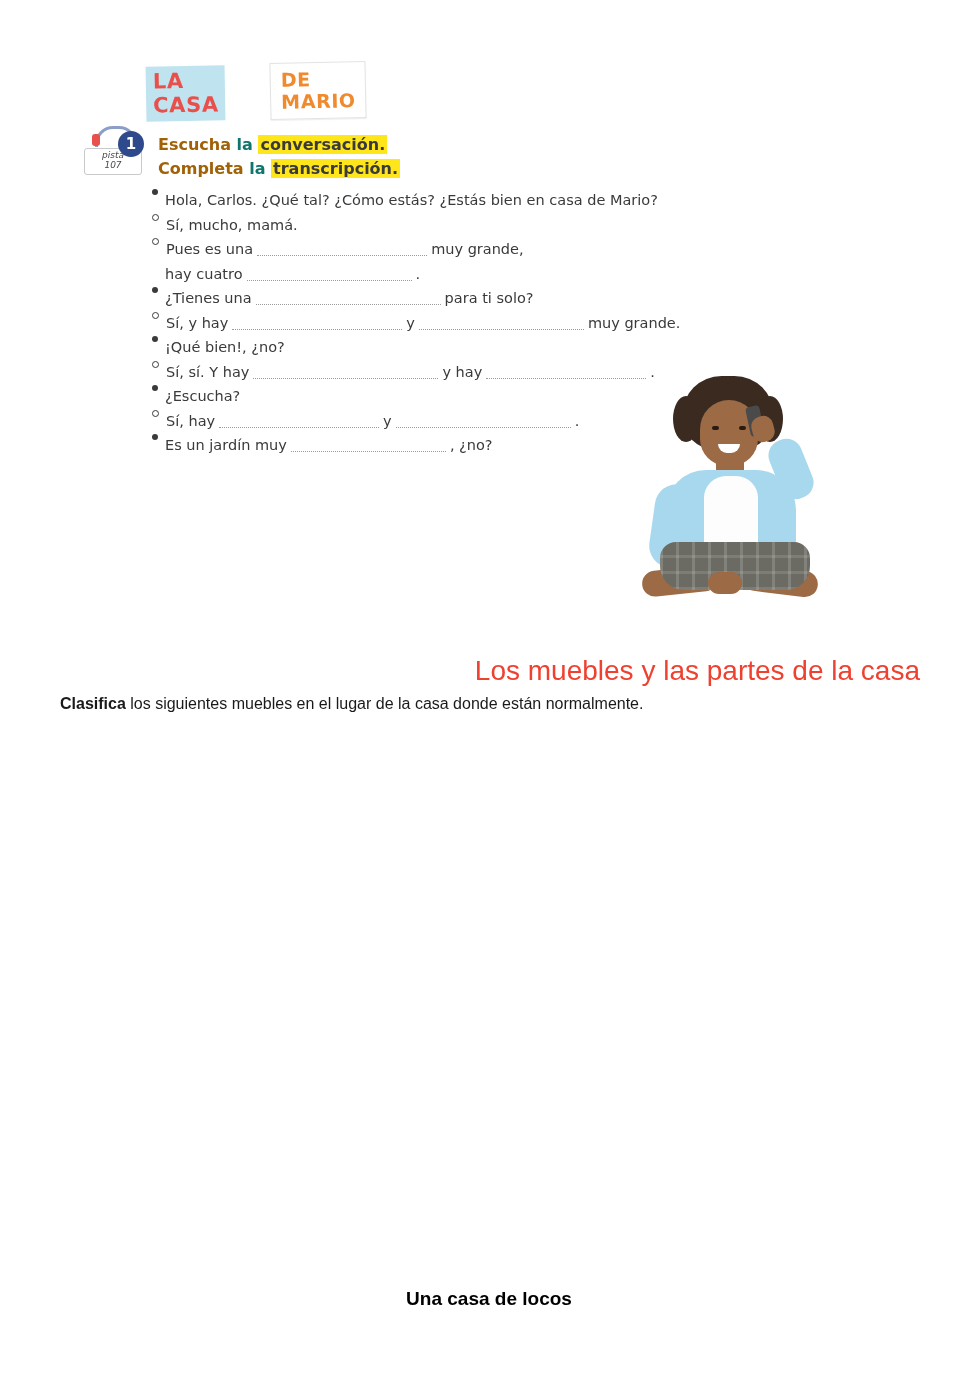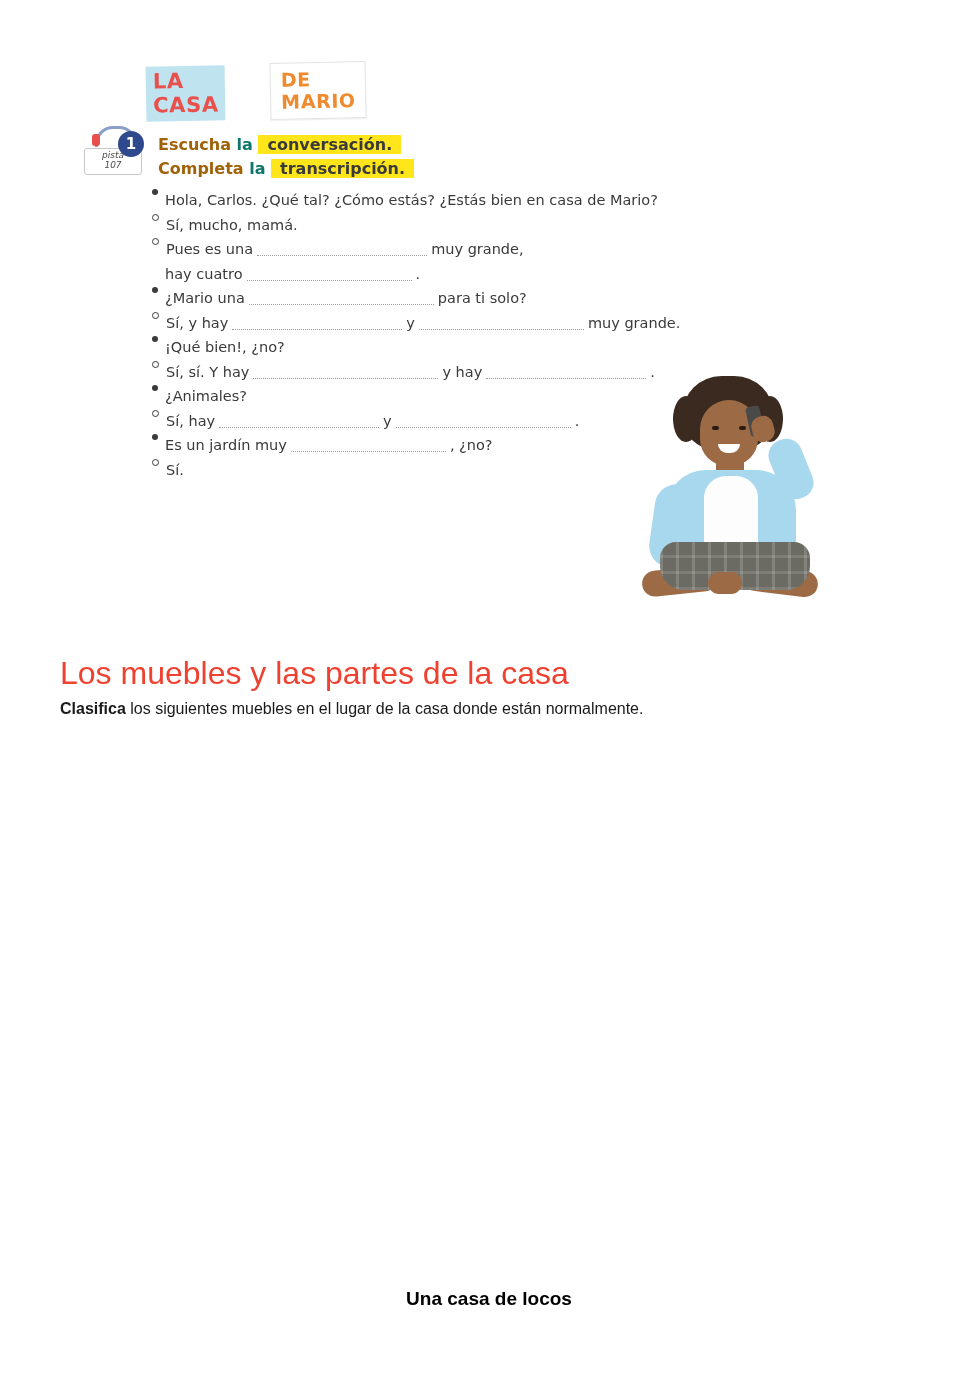--- a/index.html
+++ b/index.html
@@ -139,21 +139,21 @@
     font-weight: bold;
     white-space: nowrap;
   }
   .instr.l1 { top: 135px; }
   .instr.l2 { top: 159px; }
   .instr .verb { color: #a16207; }
   .instr .plain { color: #0f766e; font-weight: bold; }
   .hl-yellow {
     background: #ffe61a;
     color: #3a3a3a;
-    padding: 0 9px;
+    padding: 0 2px;
   }
 
   
   .dialogue {
     position: absolute;
     left: 152px;
     top: 192px;
     width: 700px;
     font-family: "DejaVu Sans", sans-serif;
     font-size: 14.5px;
@@ -310,25 +310,26 @@
 
   
   .typed {
     position: absolute;
     left: 60px;
     top: 655px;
     width: 860px;
   }
   .section-title {
     font-family: "Liberation Sans", sans-serif;
-    font-size: 32px;
+    font-size: 28px;
     color: #ef4130;
     line-height: 1.15;
     margin: 0 0 6px 0;
     font-weight: normal;
+    text-align: right;
   }
   .section-sub {
     font-family: "Liberation Sans", sans-serif;
     font-size: 16px;
     color: #1a1a1a;
     line-height: 1.32;
     margin: 0;
   }
   .section-sub b { font-weight: bold; }
 
@@ -400,21 +401,21 @@
         <span>muy grande,</span>
       </div>
       <div class="d-line tight">
         <span class="cont-indent"></span>
         <span>hay cuatro</span>
         <span class="blank" style="width: 165px;"></span>
         <span>.</span>
       </div>
       <div class="d-line">
         <span class="bullet filled"></span>
-        <span>¿Mario una</span>
+        <span>¿Tienes una</span>
         <span class="blank" style="width: 185px;"></span>
         <span>para ti solo?</span>
       </div>
       <div class="d-line">
         <span class="bullet hollow"></span>
         <span>Sí, y hay</span>
         <span class="blank" style="width: 170px;"></span>
         <span>y</span>
         <span class="blank" style="width: 165px;"></span>
         <span>muy grande.</span>
@@ -426,39 +427,35 @@
       <div class="d-line">
         <span class="bullet hollow"></span>
         <span>Sí, sí. Y hay</span>
         <span class="blank" style="width: 185px;"></span>
         <span>y hay</span>
         <span class="blank" style="width: 160px;"></span>
         <span>.</span>
       </div>
       <div class="d-line">
         <span class="bullet filled"></span>
-        <span>¿Animales?</span>
+        <span>¿Escucha?</span>
       </div>
       <div class="d-line">
         <span class="bullet hollow"></span>
         <span>Sí, hay</span>
         <span class="blank" style="width: 160px;"></span>
         <span>y</span>
         <span class="blank" style="width: 175px;"></span>
         <span>.</span>
       </div>
       <div class="d-line">
         <span class="bullet filled"></span>
         <span>Es un jardín muy</span>
         <span class="blank" style="width: 155px;"></span>
         <span>, ¿no?</span>
-      </div>
-      <div class="d-line">
-        <span class="bullet hollow"></span>
-        <span>Sí.</span>
       </div>
     </div>
 
   <div class="photo">
     <div class="boy-arm-r"></div>
     <div class="boy-hair"></div>
     <div class="boy-face">
       <div class="boy-eye-l"></div>
       <div class="boy-eye-r"></div>
       <div class="boy-smile"></div>

